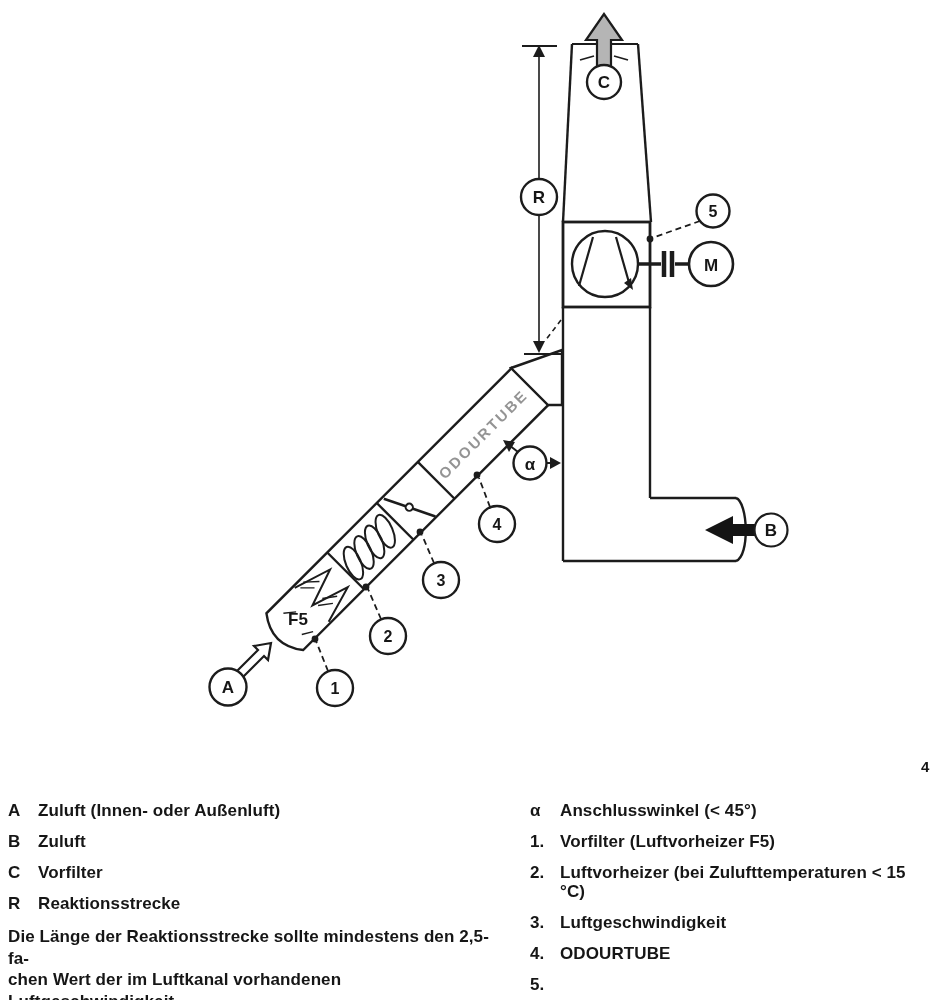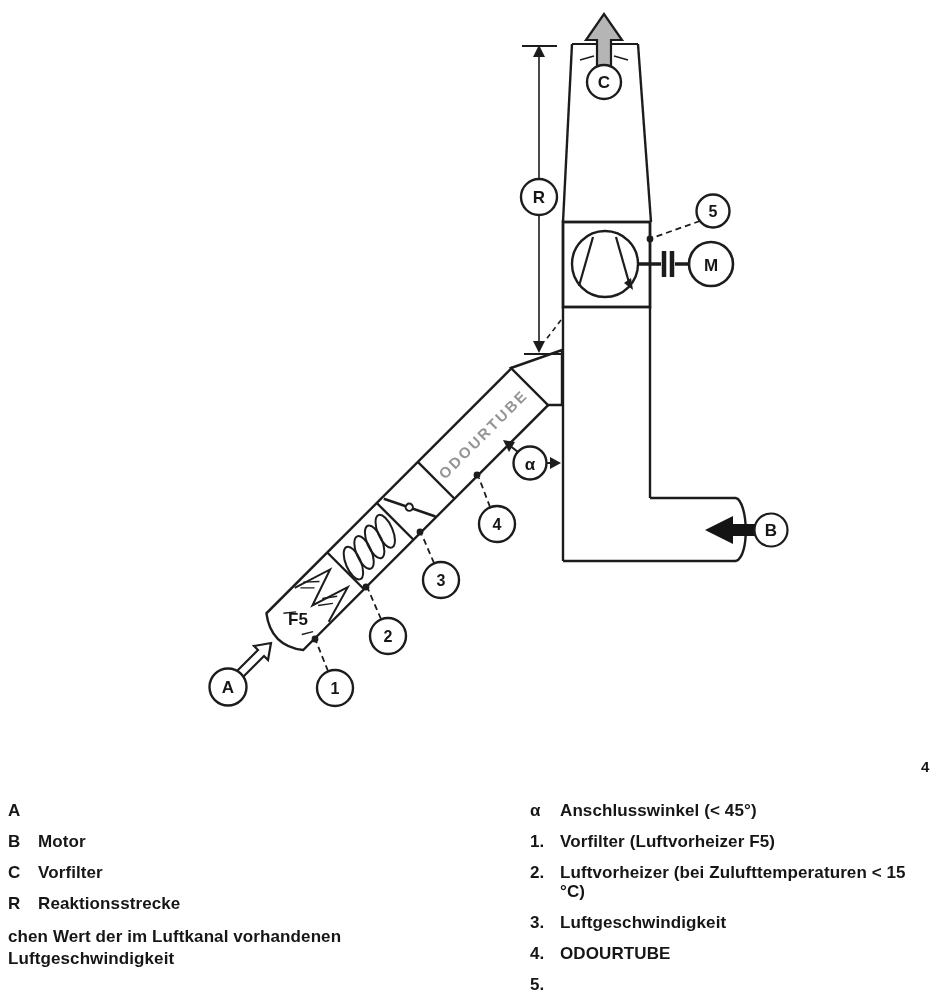--- a/index.html
+++ b/index.html
@@ -180,34 +180,36 @@
       <circle cx="228" cy="687" r="18.5" fill="#ffffff" stroke="#1c1c1c" stroke-width="2.4"></circle>
       <text x="228" y="693" text-anchor="middle" class="lbl">A</text>
     </g>
   </svg>
 
   <div class="page-num">4</div>
 
   <div class="legend legend-left">
     <div class="leg-row">
       <span class="leg-sym">A</span>
+      <span>Zuluft (Innen- oder Außenluft)</span>
     </div>
     <div class="leg-row">
       <span class="leg-sym">B</span>
-      <span>Motor</span>
+      <span>Zuluft</span>
     </div>
     <div class="leg-row">
       <span class="leg-sym">C</span>
       <span>Vorfilter</span>
     </div>
     <div class="leg-row">
       <span class="leg-sym">R</span>
       <span>Reaktionsstrecke</span>
     </div>
     <div class="leg-note">
+      <div>Die Länge der Reaktionsstrecke sollte mindestens den 2,5-fa-</div>
       <div>chen Wert der im Luftkanal vorhandenen Luftgeschwindigkeit</div>
 
     </div>
   </div>
 
   <div class="legend legend-right">
     <div class="leg-row">
       <span class="leg-sym">α</span>
       <span>Anschlusswinkel (&lt; 45°)</span>
     </div>

